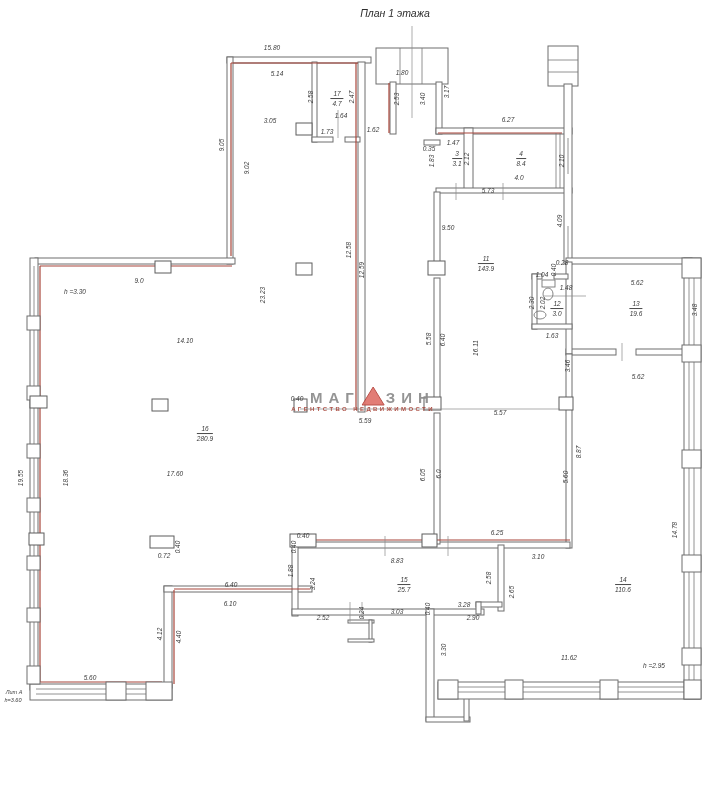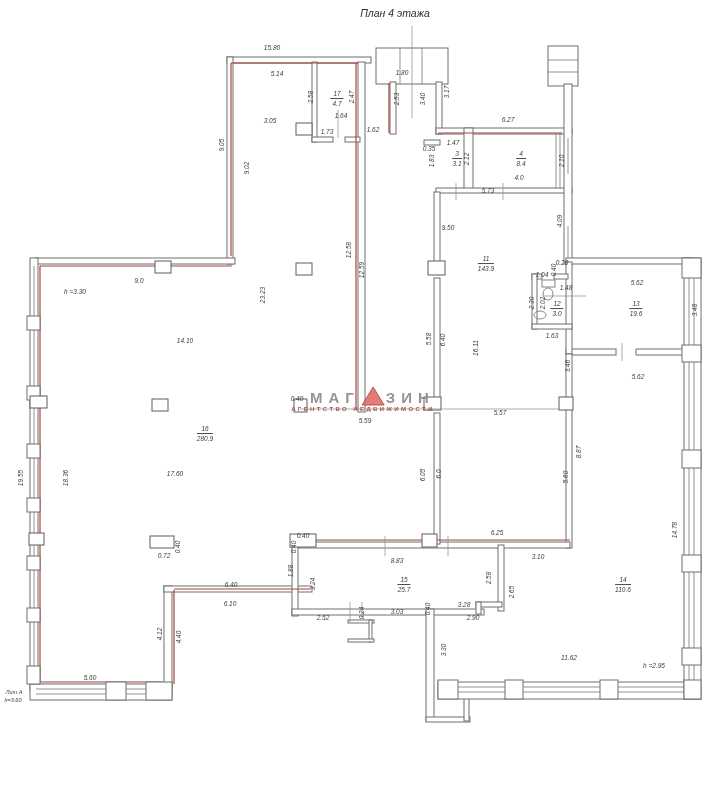--- a/index.html
+++ b/index.html
@@ -202,21 +202,21 @@
     <div class="row1">
       <span>МАГ</span>
       <svg width="24" height="20">
         <polygon points="12,1 23,19 1,19" fill="#e0736b" stroke="#b5443c"></polygon>
       </svg>
       <span>ЗИН</span>
     </div>
     <div class="row3">агентство недвижимости</div>
   </div>
 
-  <div id="title" style="left:395px;top:13px;">План 4 этажа</div>
+  <div id="title" style="left:395px;top:13px;">План 1 этажа</div>
 
   <div id="labels">
       <span class="lbl" style="left: 272px; top: 48px;">15.80</span>
       <span class="lbl" style="left: 277px; top: 74px;">5.14</span>
       <span class="lbl" style="left: 270px; top: 121px;">3.05</span>
       <span class="lbl" style="left: 341px; top: 116px;">1.64</span>
       <span class="lbl" style="left: 327px; top: 132px;">1.73</span>
       <span class="lbl" style="left: 373px; top: 130px;">1.62</span>
       <span class="lbl" style="left: 402px; top: 73px;">1.80</span>
       <span class="lbl" style="left: 508px; top: 120px;">6.27</span>

